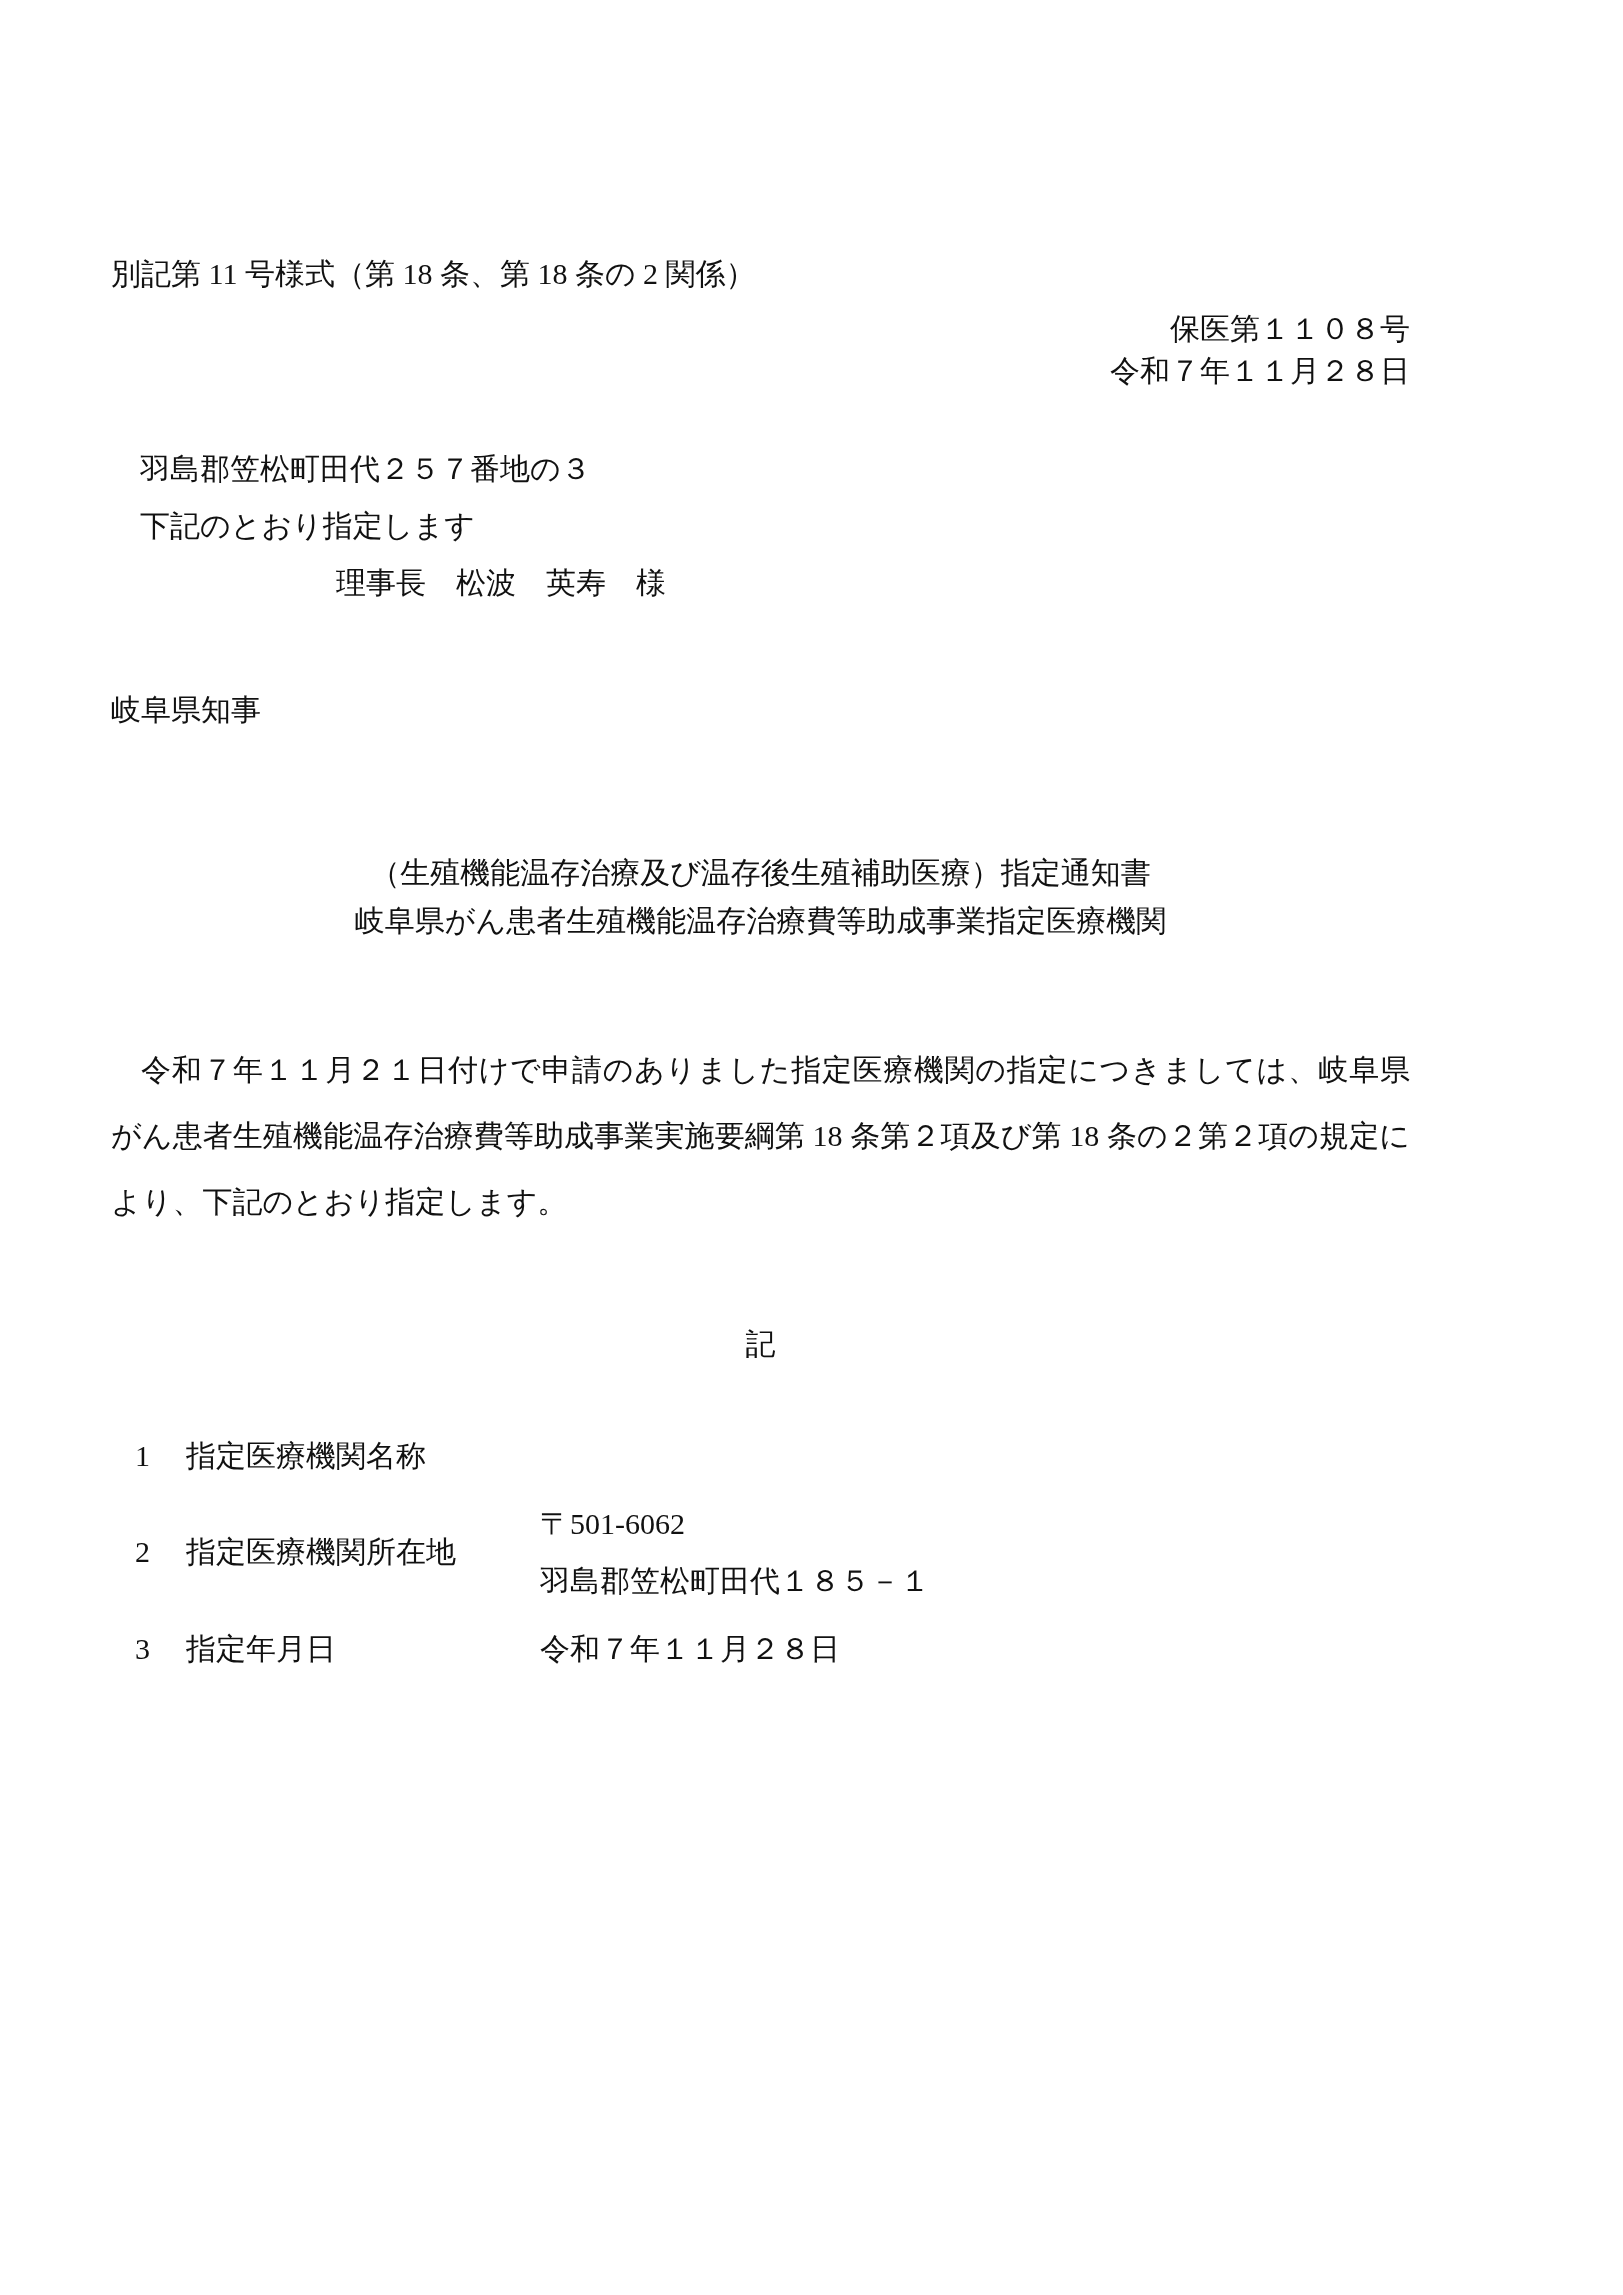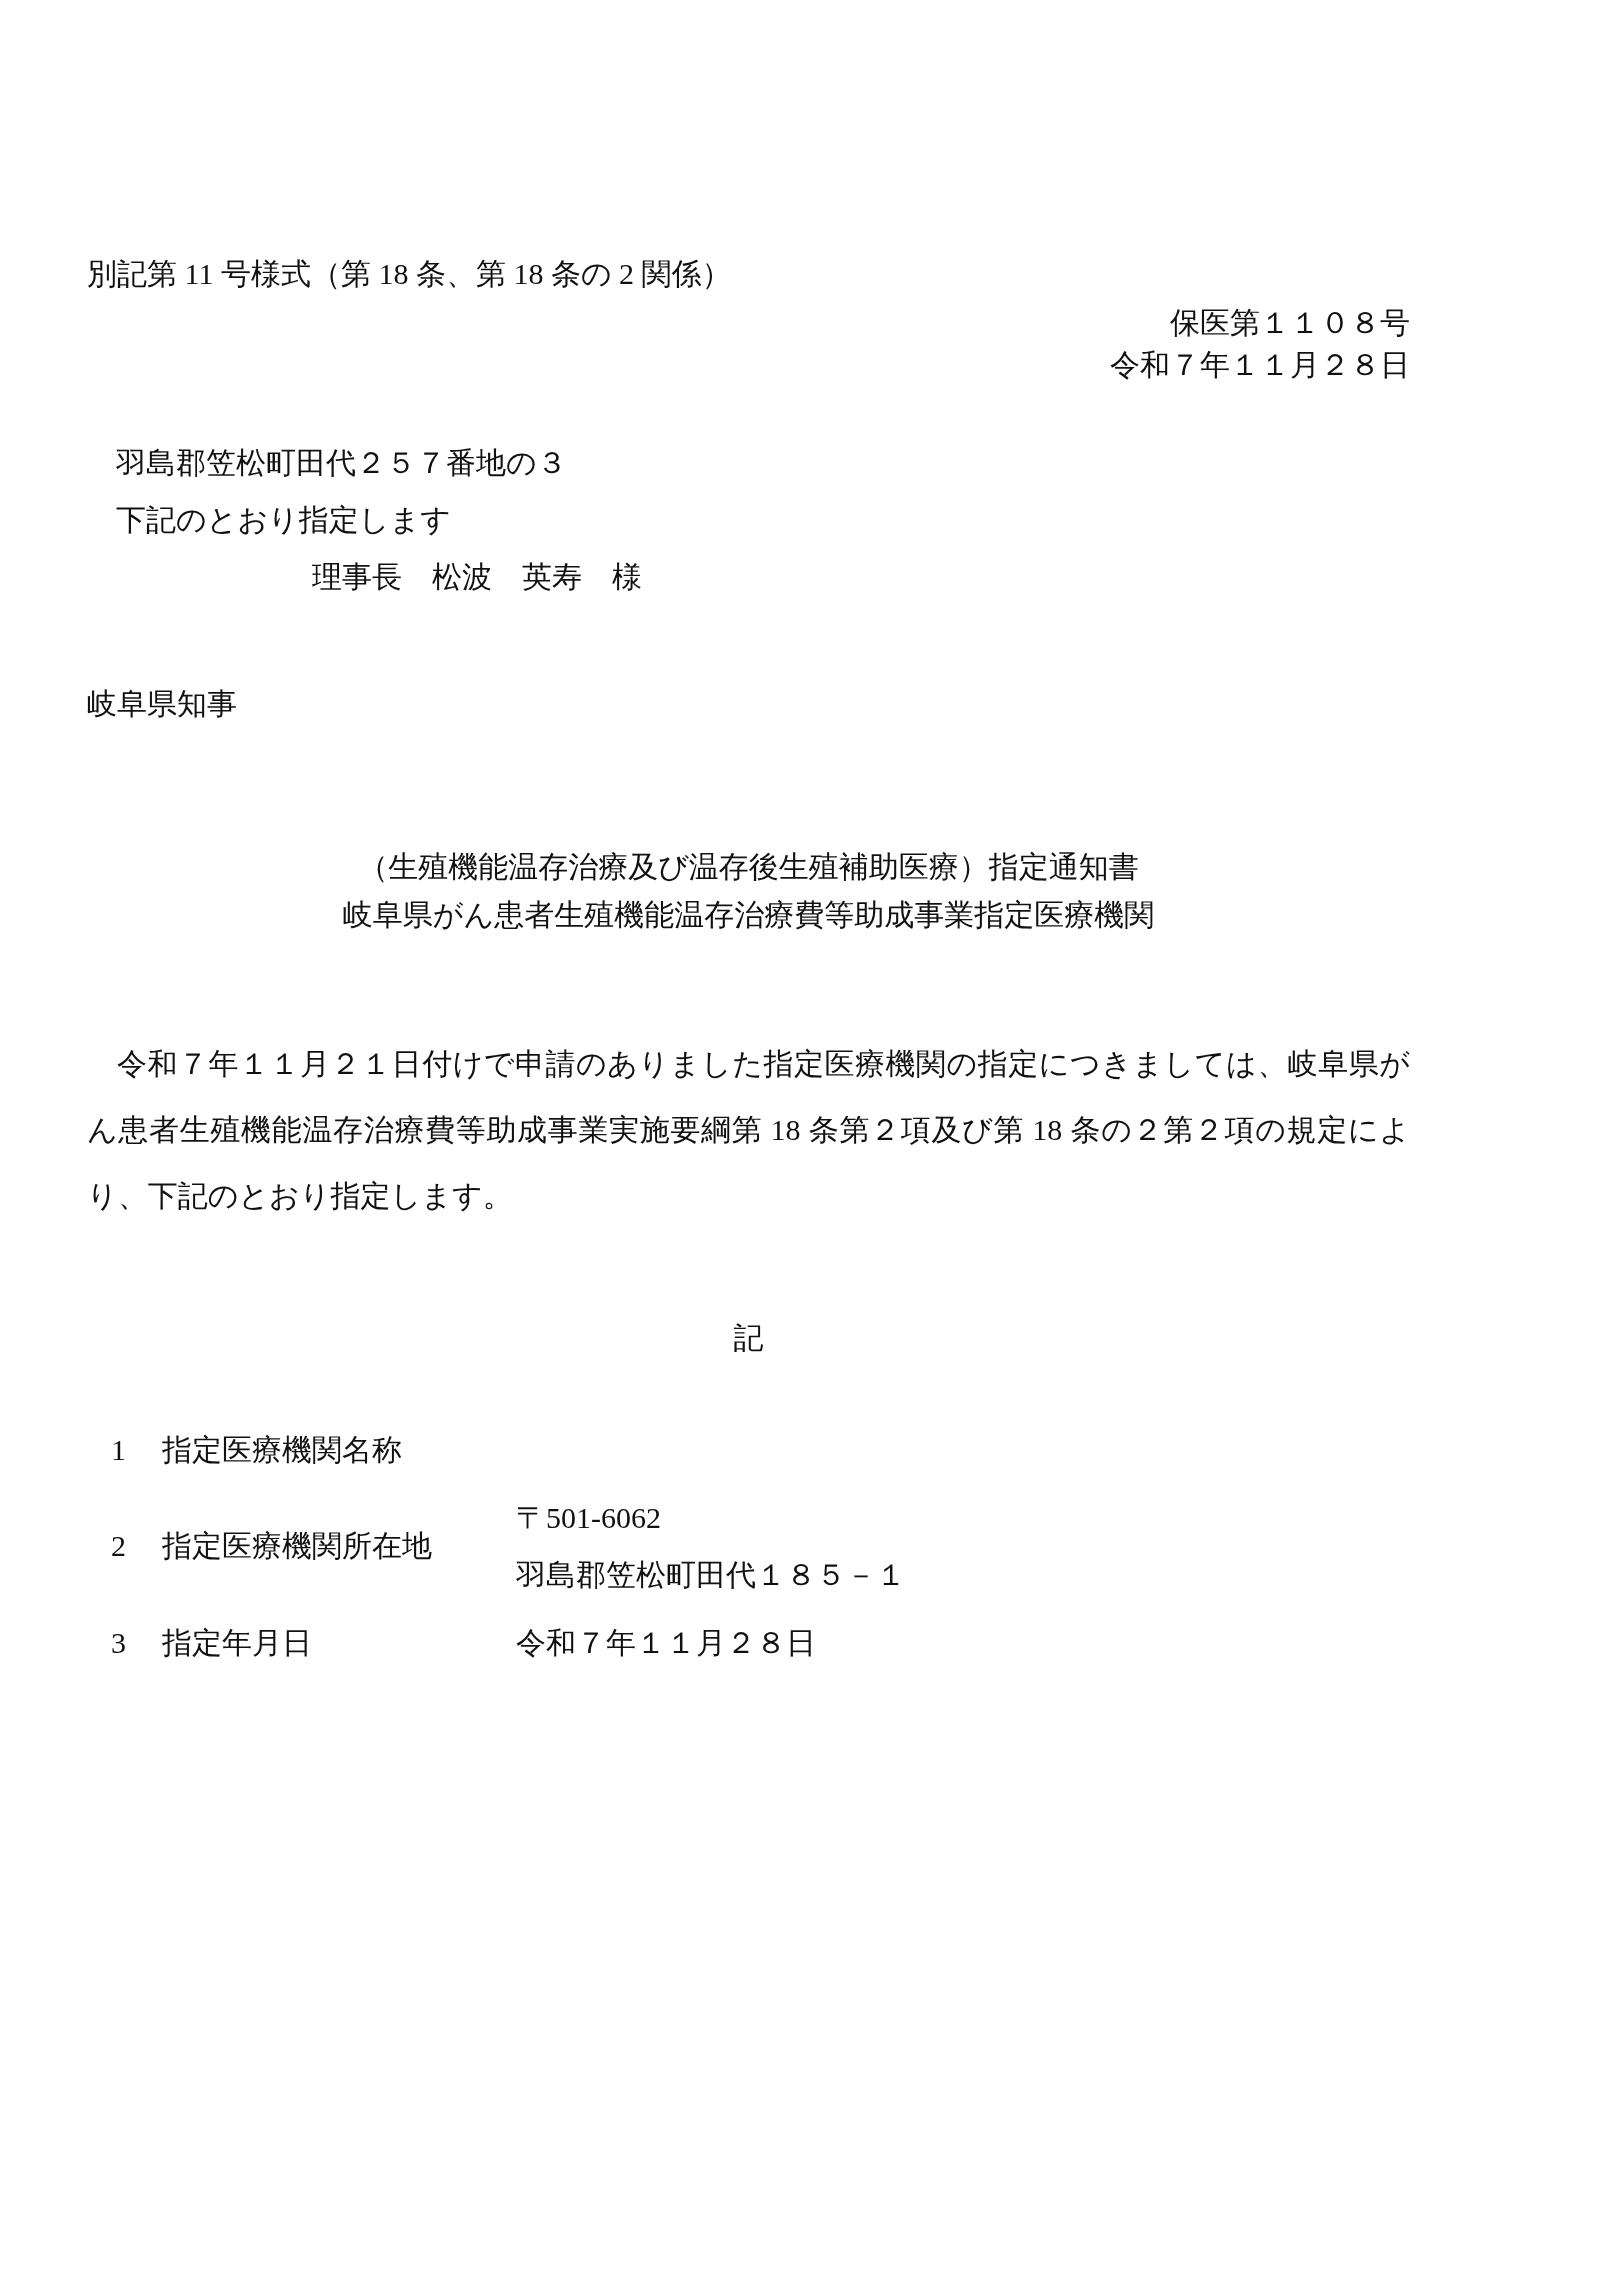--- a/index.html
+++ b/index.html
@@ -11,28 +11,28 @@
     position: relative;
     width: 1624px;
     height: 2296px;
     background: #ffffff;
     color: #111111;
     font-family: "Liberation Serif", "DejaVu Serif", serif;
     font-size: 30px;
     line-height: 42px;
     overflow: hidden;
     box-sizing: border-box;
-    padding: 0 214px 0 87px;
+    padding: 0 214px 0 111px;
   }
   .form-note {
     margin-top: 253px;
     text-align: left;
   }
   .doc-number {
-    margin-top: 7px;
+    margin-top: 13px;
     text-align: right;
   }
   .issue-date {
     margin-top: 0;
     text-align: right;
   }
   .addressee {
     margin-top: 48px;
     margin-left: 29px;
     line-height: 57px;

